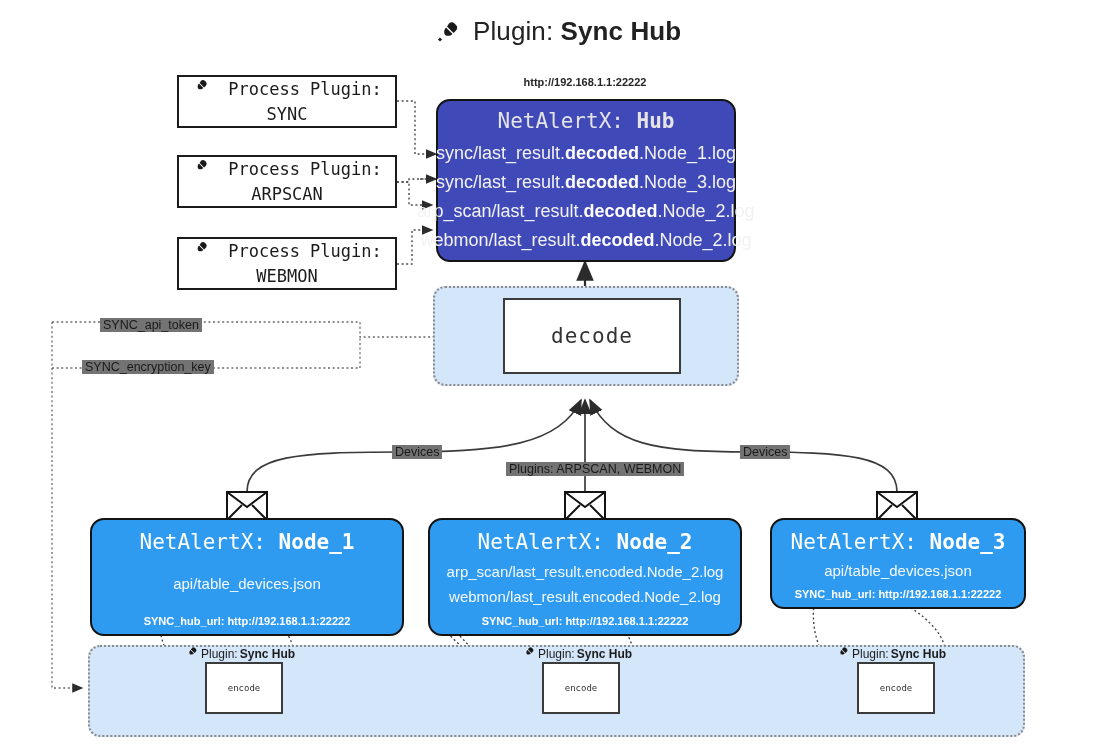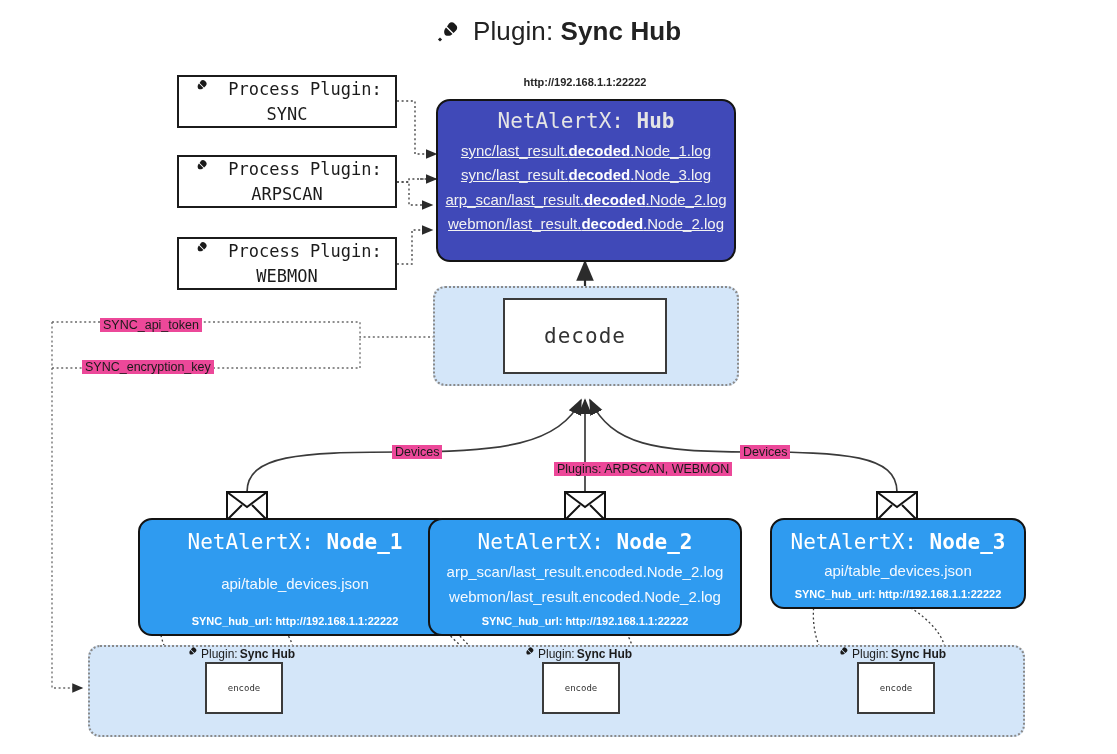--- a/index.html
+++ b/index.html
@@ -83,25 +83,24 @@
   }
   .hub .hub-title {
     font-family: "DejaVu Sans Mono", monospace;
     font-size: 21px;
     color: #e5e5e5;
     margin-bottom: 6px;
     white-space: nowrap;
   }
   .hub .hub-title b { font-weight: bold; }
   .hub .row {
-    font-size: 15px;
+    font-size: 18px;
     color: #f2f2f2;
     line-height: 1.62;
     white-space: nowrap;
-    text-decoration: underline;
   }
   .hub .row b { color: #ffffff; font-weight: bold; }
 
   .hub-url {
     position: absolute;
     font-size: 11px;
     font-weight: bold;
     color: #262626;
     white-space: nowrap;
     text-align: center;
@@ -182,21 +181,21 @@
     align-items: center;
     gap: 2px;
   }
   .plugcap b { font-weight: bold; }
 
   
   .elabel {
     position: absolute;
     font-size: 12.5px;
     color: #1a1a1a;
-    background: #ec4899;
+    background: #737373;
     white-space: nowrap;
     padding: 0 3px;
   }
 
   
   .envelope {
     position: absolute;
   }
 </style>
 </head>
@@ -324,28 +323,28 @@
     </div>
     <div class="row">
       <span>arp_scan/last_result.</span><b>decoded</b><span>.Node_2.log</span>
     </div>
     <div class="row">
       <span>webmon/last_result.</span><b>decoded</b><span>.Node_2.log</span>
     </div>
   </div>
 
   <div class="group" style="left:433px;top:286px;width:306px;height:100px;"></div>
-  <div class="codebox big" style="left:503px;top:298px;width:164px;height:76px;">decode</div>
+  <div class="codebox big" style="left:503px;top:298px;width:178px;height:76px;">decode</div>
 
   <div class="elabel" style="left:100px;top:318px;">SYNC_api_token</div>
   <div class="elabel" style="left:64px;top:360px;margin-left:18px;">SYNC_encryption_key</div>
 
   <div class="elabel" style="left:392px;top:445px;">Devices</div>
   <div class="elabel" style="left:740px;top:445px;">Devices</div>
-  <div class="elabel" style="left:506px;top:462px;margin-left:48px;">Plugins: ARPSCAN, WEBMON</div>
+  <div class="elabel" style="left:506px;top:462px;">Plugins: ARPSCAN, WEBMON</div>
 
   <div class="envelope" style="left:226px;top:491px;">
     <svg width="42" height="30" viewBox="0 0 42 30">
       <rect x="1" y="1" width="40" height="28" fill="#ffffff" stroke="#131313" stroke-width="2"></rect>
       <path d="M1,1 L21,16 L41,1" fill="none" stroke="#131313" stroke-width="2"></path>
       <path d="M1,29 L16,14 M41,29 L26,14" fill="none" stroke="#131313" stroke-width="2"></path>
     </svg>
   </div>
   <div class="envelope" style="left:564px;top:491px;">
     <svg width="42" height="30" viewBox="0 0 42 30">
@@ -355,21 +354,21 @@
     </svg>
   </div>
   <div class="envelope" style="left:876px;top:491px;">
     <svg width="42" height="30" viewBox="0 0 42 30">
       <rect x="1" y="1" width="40" height="28" fill="#ffffff" stroke="#131313" stroke-width="2"></rect>
       <path d="M1,1 L21,16 L41,1" fill="none" stroke="#131313" stroke-width="2"></path>
       <path d="M1,29 L16,14 M41,29 L26,14" fill="none" stroke="#131313" stroke-width="2"></path>
     </svg>
   </div>
 
-  <div class="box node" style="left:90px;top:518px;width:314px;height:118px;margin-left:48px;">
+  <div class="box node" style="left:90px;top:518px;width:314px;height:118px;">
     <div class="node-title">
       <span>NetAlertX:</span>
       <b>Node_1</b>
     </div>
     <div class="node-lines">
       <div class="node-line">api/table_devices.json</div>
     </div>
     <div class="node-foot">SYNC_hub_url: http://192.168.1.1:22222</div>
   </div>
 

